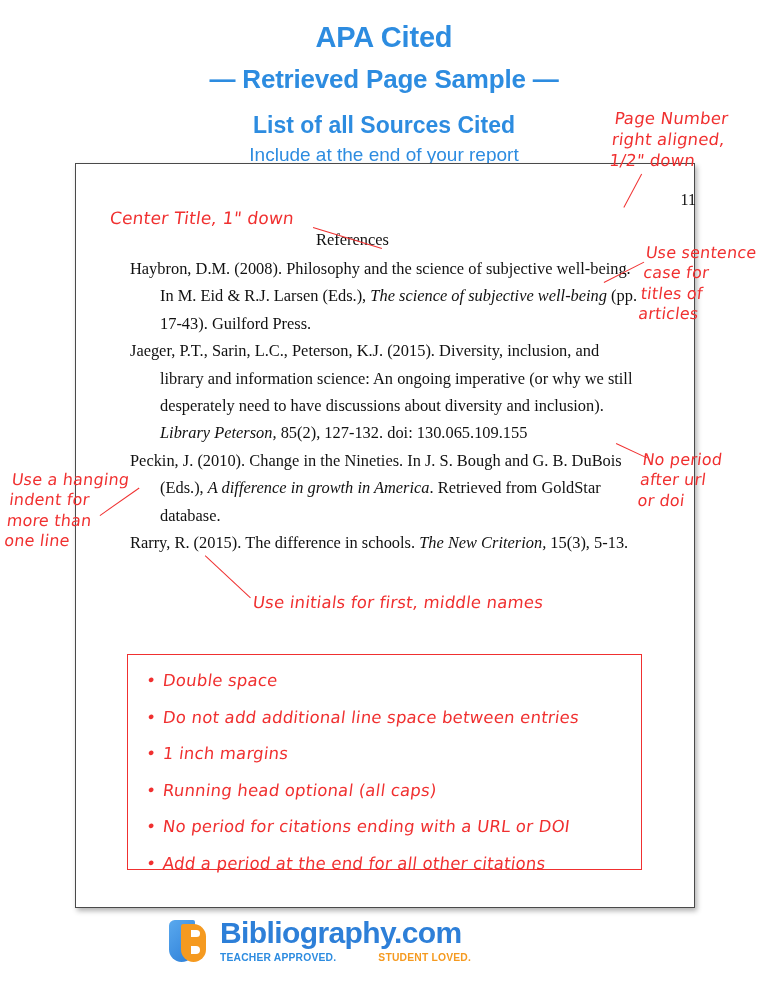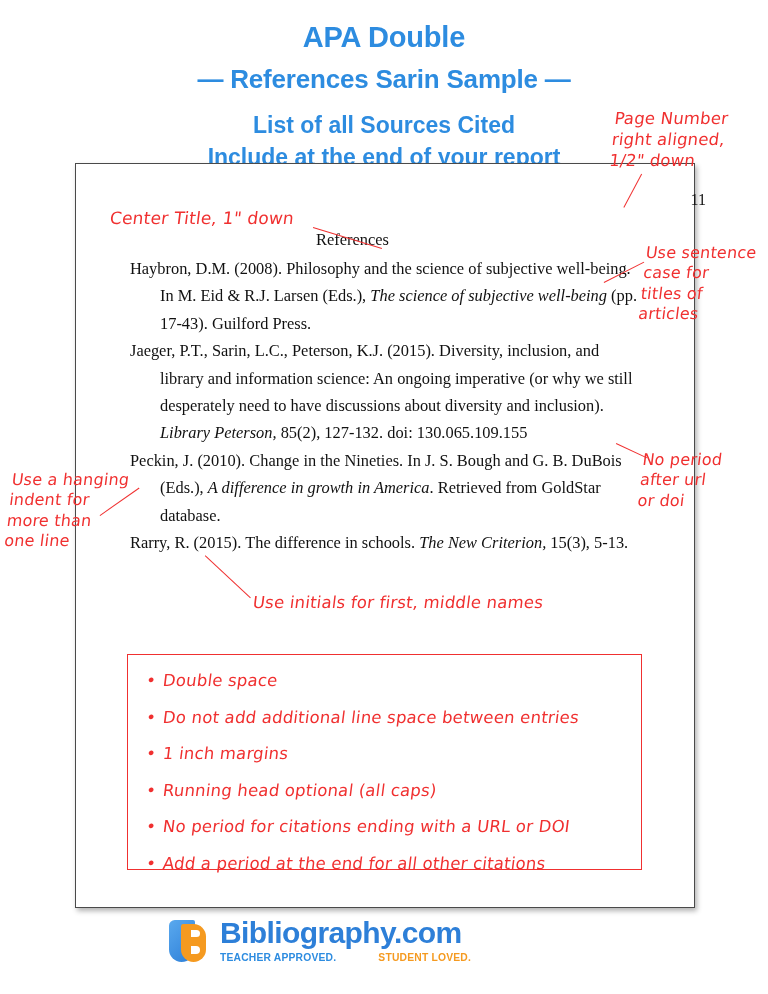--- a/index.html
+++ b/index.html
@@ -38,41 +38,41 @@
     margin-top: 11px;
     line-height: 1.1;
   }
   .title-line3 {
     font-size: 23px;
     font-weight: bold;
     margin-top: 17px;
     line-height: 1.35;
   }
   .title-line4 {
-    font-size: 23px;
-    font-weight: bold;
+    font-size: 19px;
+    font-weight: normal;
     line-height: 1.35;
   }
 
   
   .page {
     position: absolute;
     left: 75px;
     top: 163px;
     width: 620px;
     height: 745px;
     background: #ffffff;
     border: 1px solid #4a4a4a;
     box-shadow: 2px 3px 5px rgba(0,0,0,0.30);
     box-sizing: border-box;
   }
 
   .page-number {
     position: absolute;
-    right: 62px;
+    right: 72px;
     top: 191px;
     font-family: "Liberation Serif", serif;
     font-size: 16px;
     color: #111;
   }
 
   .doc-body {
     position: absolute;
     left: 130px;
     top: 230px;
@@ -206,22 +206,22 @@
     letter-spacing: 0.2px;
     margin-top: 5px;
   }
   .logo-tag .tag-blue { color: #2d8ce0; }
   .logo-tag .tag-orange { color: #f59a20; margin-left: 39px; }
 </style>
 </head>
 <body>
 
 <div class="header">
-  <div class="title-main">APA Double</div>
-  <div class="title-sub">—  References Sarin Sample  —</div>
+  <div class="title-main">APA Cited</div>
+  <div class="title-sub">—  Retrieved Page Sample  —</div>
   <div class="title-line3">List of all Sources Cited</div>
   <div class="title-line4">Include at the end of your report</div>
 </div>
 
 <div class="page"></div>
 
 <div class="page-number">11</div>
 
 <div class="doc-body">
   <div class="doc-title">References</div>

